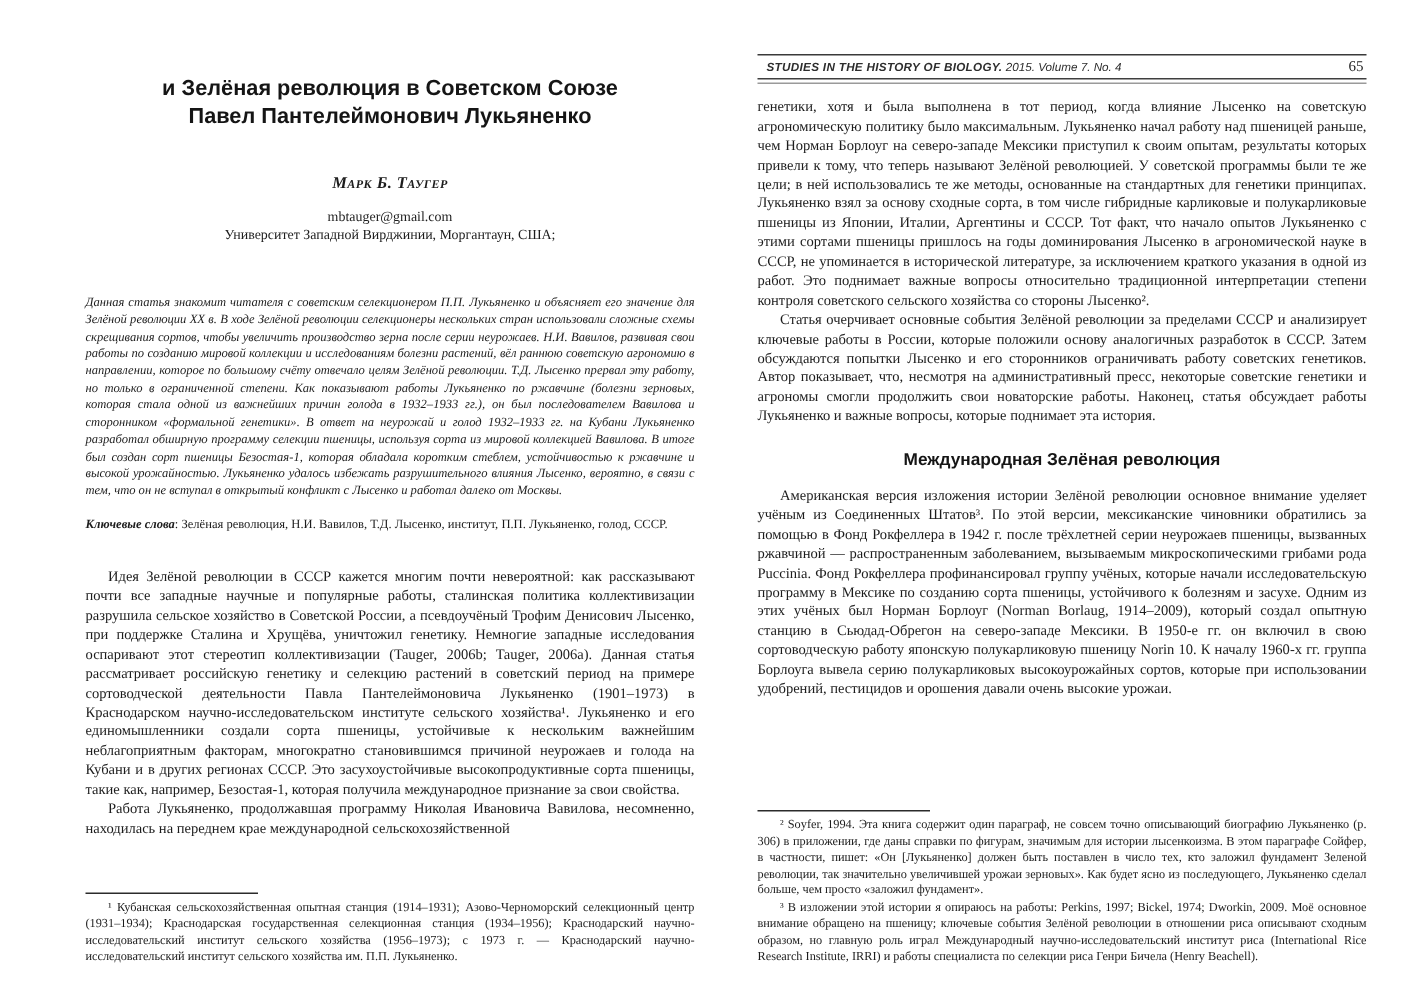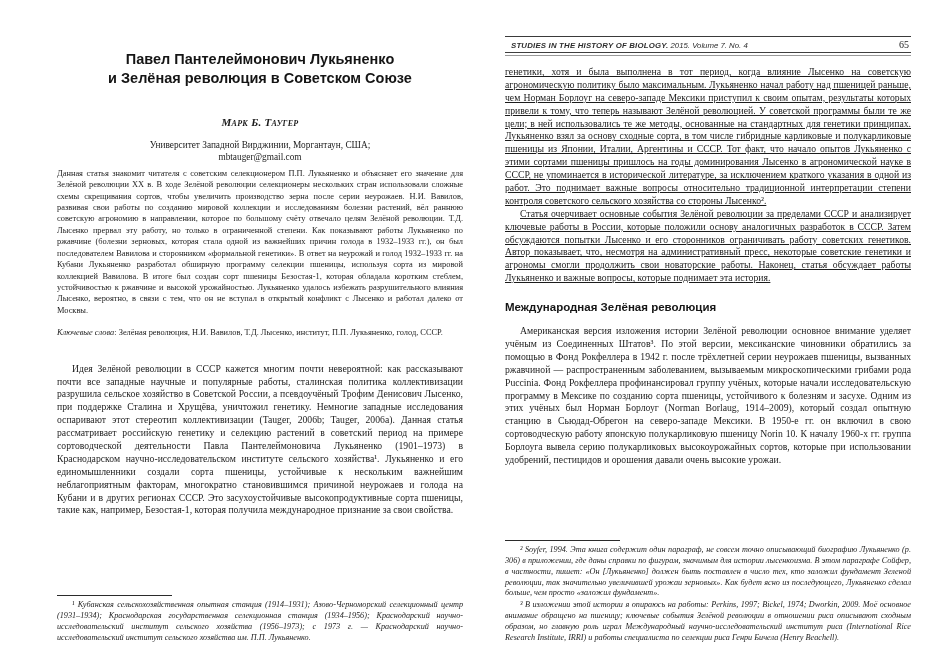--- a/index.html
+++ b/index.html
@@ -15,69 +15,70 @@
   
   .article-title{
     font-family:"Liberation Sans", sans-serif;font-weight:bold;
     font-size:14.5px;line-height:1.3;text-align:center;color:#151515;
   }
   .author{
     font-size:11px;font-style:italic;font-weight:bold;font-variant:small-caps;
     text-align:center;margin-top:28px;letter-spacing:.3px;
   }
   .affiliation{font-size:9.3px;text-align:center;line-height:1.35;margin-top:11px;}
-  .abstract{font-size:8.4px;line-height:1.36;text-align:justify;margin-top:4px;}
+  .abstract{font-size:8.4px;line-height:1.36;text-align:justify;margin-top:32px;font-style:italic;}
   .keywords{font-size:8.4px;line-height:1.36;text-align:justify;margin-top:11px;}
-  .kw-label{font-weight:normal;font-style:italic;}
+  .kw-label{font-weight:bold;font-style:italic;}
   .body-text{font-size:9.7px;line-height:1.33;text-align:justify;margin-top:24px;}
   .body-text p{margin:0;text-indent:15px;}
   .body-text p.no-indent{text-indent:0;}
   .footnote-block{margin-top:auto;font-size:8.2px;line-height:1.33;text-align:justify;}
   .footnote-rule{width:115px;border-top:1px solid #2b2b2b;margin-bottom:4px;}
-  .footnote-block p{margin:0 0 1px 0;text-indent:15px;font-style:italic;}
+  .footnote-block p{margin:0 0 1px 0;text-indent:15px;}
 
   
   .running-header{border-top:1.6px solid #3a3a3a;}
   .running-header-row{
     display:flex;justify-content:space-between;align-items:baseline;
     padding:2px 2px 2px 6px;
     gap:24px;
   }
   .header-left{font-family:"Liberation Sans", sans-serif;font-style:italic;font-size:7.8px;color:#2d2d2d;}
   .header-journal{font-weight:bold;letter-spacing:.2px;}
   .header-issue{font-weight:normal;}
   .header-page-number{font-family:"Liberation Serif", serif;font-size:10px;color:#1c1c1c;}
   .double-rule{height:2px;border-top:1px solid #3f3f3f;border-bottom:1px solid #9a9a9a;}
-  .rp-body{margin-top:10px;text-decoration:underline;}
+  .rp-body{margin-top:10px;}
   .section-heading{
     font-family:"Liberation Sans", sans-serif;font-weight:bold;font-size:11.5px;
-    margin:16px 0 12px 0;color:#151515;
+    text-align:center;margin:16px 0 12px 0;color:#151515;
   }
 </style>
 </head>
 <body>
 
 <div class="spread">
 
   <div class="page page-left">
     <div class="article-title">
+      <div>и Зелёная революция в Советском Союзе</div>
       <div>Павел Пантелеймонович Лукьяненко</div>
-      <div>и Зелёная революция в Советском Союзе</div>
     </div>
     <div class="author">Марк Б. Таугер</div>
     <div class="affiliation">
+      <div>mbtauger@gmail.com</div>
       <div>Университет Западной Вирджинии, Моргантаун, США;</div>
-      <div>mbtauger@gmail.com</div>
     </div>
     <div class="abstract">Данная статья знакомит читателя с советским селекционером П.П. Лукьяненко и объясняет его значение для Зелёной революции XX в. В ходе Зелёной революции селекционеры нескольких стран использовали сложные схемы скрещивания сортов, чтобы увеличить производство зерна после серии неурожаев. Н.И. Вавилов, развивая свои работы по созданию мировой коллекции и исследованиям болезни растений, вёл раннюю советскую агрономию в направлении, которое по большому счёту отвечало целям Зелёной революции. Т.Д. Лысенко прервал эту работу, но только в ограниченной степени. Как показывают работы Лукьяненко по ржавчине (болезни зерновых, которая стала одной из важнейших причин голода в 1932–1933 гг.), он был последователем Вавилова и сторонником «формальной генетики». В ответ на неурожай и голод 1932–1933 гг. на Кубани Лукьяненко разработал обширную программу селекции пшеницы, используя сорта из мировой коллекцией Вавилова. В итоге был создан сорт пшеницы Безостая-1, которая обладала коротким стеблем, устойчивостью к ржавчине и высокой урожайностью. Лукьяненко удалось избежать разрушительного влияния Лысенко, вероятно, в связи с тем, что он не вступал в открытый конфликт с Лысенко и работал далеко от Москвы.</div>
     <div class="keywords">
       <span class="kw-label">Ключевые слова</span><span>: Зелёная революция, Н.И. Вавилов, Т.Д. Лысенко, институт, П.П. Лукьяненко, голод, СССР.</span>
     </div>
     <div class="body-text">
       <p>Идея Зелёной революции в СССР кажется многим почти невероятной: как рассказывают почти все западные научные и популярные работы, сталинская политика коллективизации разрушила сельское хозяйство в Советской России, а псевдоучёный Трофим Денисович Лысенко, при поддержке Сталина и Хрущёва, уничтожил генетику. Немногие западные исследования оспаривают этот стереотип коллективизации (Tauger, 2006b; Tauger, 2006a). Данная статья рассматривает российскую генетику и селекцию растений в советский период на примере сортоводческой деятельности Павла Пантелеймоновича Лукьяненко (1901–1973) в Краснодарском научно-исследовательском институте сельского хозяйства¹. Лукьяненко и его единомышленники создали сорта пшеницы, устойчивые к нескольким важнейшим неблагоприятным факторам, многократно становившимся причиной неурожаев и голода на Кубани и в других регионах СССР. Это засухоустойчивые высокопродуктивные сорта пшеницы, такие как, например, Безостая-1, которая получила международное признание за свои свойства.</p>
+      <p>Работа Лукьяненко, продолжавшая программу Николая Ивановича Вавилова, несомненно, находилась на переднем крае международной сельскохозяйственной</p>
     </div>
     <div class="footnote-block">
       <div class="footnote-rule"></div>
       <p>¹ Кубанская сельскохозяйственная опытная станция (1914–1931); Азово-Черноморский селекционный центр (1931–1934); Краснодарская государственная селекционная станция (1934–1956); Краснодарский научно-исследовательский институт сельского хозяйства (1956–1973); с 1973 г. — Краснодарский научно-исследовательский институт сельского хозяйства им. П.П. Лукьяненко.</p>
     </div>
   </div>
 
   <div class="page page-right">
     <div class="running-header">
       <div class="running-header-row">

